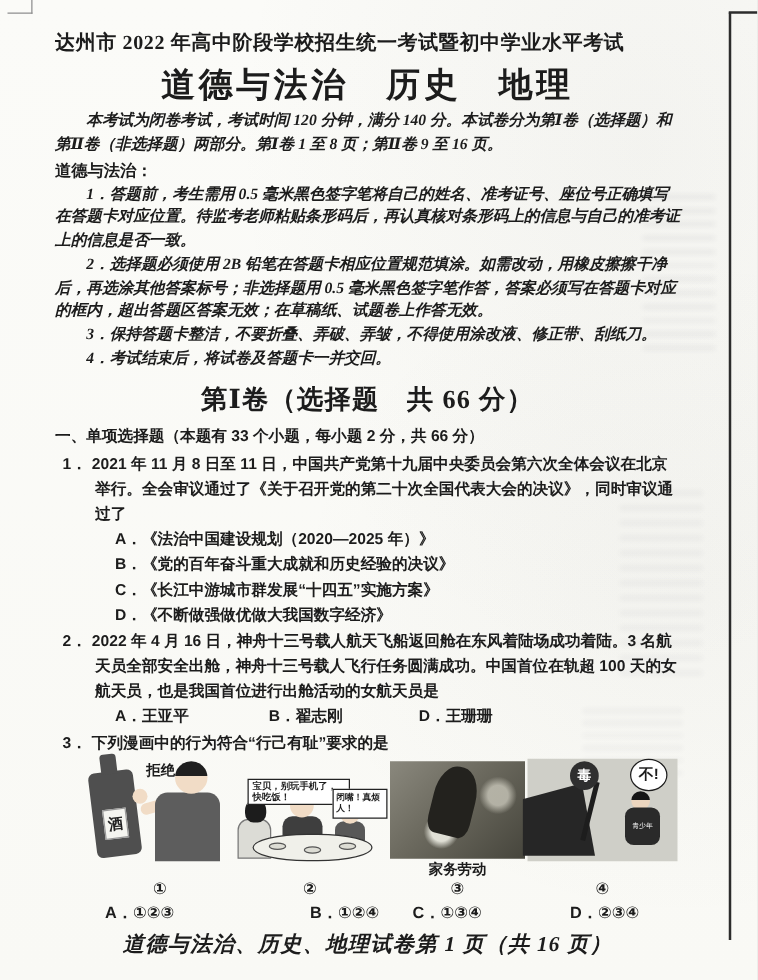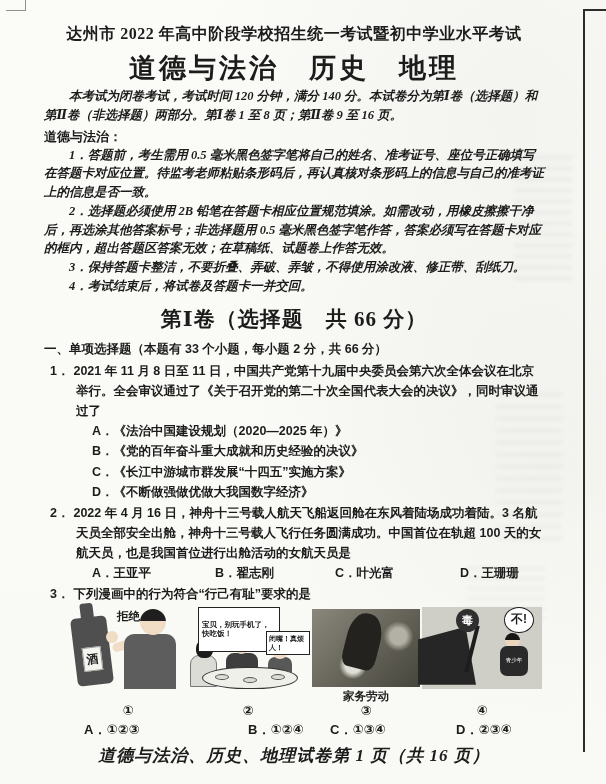--- a/index.html
+++ b/index.html
@@ -33,21 +33,21 @@
     background:repeating-linear-gradient(0deg,#445 0 3px,transparent 3px 11px); }
   .bleed-2 { right:44px; top:390px; width:66px; height:150px;
     background:repeating-linear-gradient(0deg,#445 0 3px,transparent 3px 12px); opacity:0.06; }
   .bleed-3 { right:60px; top:560px; width:80px; height:60px;
     background:repeating-linear-gradient(0deg,#445 0 3px,transparent 3px 10px); opacity:0.05; }
 
   .content { position:absolute; left:44px; top:24px; width:500px; }
   .kai  { font-family:"Liberation Serif","DejaVu Serif",serif; font-style:italic; }
 
   .header-title { font-family:"Liberation Serif","DejaVu Serif",serif;
-    font-weight:700; font-size:16px; text-align:center; letter-spacing:0.5px; }
+    font-weight:700; font-size:16px; text-align:left; letter-spacing:0.5px; }
   .subject-title { font-family:Liberation Serif, serif;
     font-weight:700; font-size:27px; text-align:center; letter-spacing:3px; margin-top:5px; }
   .intro { font-size:12.5px; line-height:1.5; text-indent:2em; margin-top:1px; font-weight:600; }
   .tips-heading { font-weight:700; font-size:13px; margin-top:3px; }
   .tip { font-size:12.5px; line-height:1.5; text-indent:2em; font-weight:600; }
   .section-heading { font-family:"Liberation Serif","DejaVu Serif",serif;
     font-weight:700; font-size:21px; text-align:center; margin:9px 0 8px 0; letter-spacing:1px; }
   .part-heading { font-weight:700; font-size:12.5px; margin-bottom:3px; }
   .q { font-size:12.5px; font-weight:600; line-height:1.6; padding-left:26px; text-indent:-26px; margin-left:6px; }
   .qnum { margin-right:4px; }
@@ -80,22 +80,22 @@
   .refuse-text { position:absolute; left:47px; top:2px; font-size:11.5px; font-weight:700; }
   .boy-head { position:absolute; right:20px; top:2px; width:26px; height:26px; border-radius:50%;
     background:linear-gradient(#1f1f1f 46%, #f1dcc6 46%); }
   .boy-arm { position:absolute; left:42px; top:32px; width:36px; height:9px; background:#f1dcc6;
     border-radius:5px; transform:rotate(-16deg); }
   .boy-hand { position:absolute; left:36px; top:24px; width:12px; height:12px; background:#f1dcc6; border-radius:50%; }
   .boy-body { position:absolute; right:10px; top:27px; width:52px; height:55px; background:#5d5d5d;
     border-radius:10px 10px 0 0; }
 
   
-  .bubble-parent { position:absolute; left:12px; top:0; width:82px; background:#fff;
-    border:1.2px solid #222; padding:12px 3px; font-size:7.5px; font-weight:700; line-height:1.3; }
+  .bubble-parent { position:absolute; left:12px; top:16px; width:82px; background:#fff;
+    border:1.2px solid #222; padding:0 3px; font-size:7.5px; font-weight:700; line-height:1.3; }
   .bubble-child { position:absolute; right:0; top:24px; width:44px; background:#fff;
     border:1.2px solid #222; padding:2px 2px; font-size:7px; font-weight:700; line-height:1.3; }
   .mom-head { position:absolute; left:10px; top:32px; width:17px; height:19px; background:#1c1c1c; border-radius:50% 50% 40% 40%; }
   .mom-body { position:absolute; left:4px; top:48px; width:27px; height:32px; background:#dcdcd6; border-radius:9px 9px 0 0; border:1px solid #777; }
   .dad-head { position:absolute; left:46px; top:28px; width:19px; height:19px; border-radius:50%;
     background:linear-gradient(#1c1c1c 48%, #f1dcc6 48%); }
   .dad-body { position:absolute; left:40px; top:46px; width:32px; height:22px; background:#3e3e3e; border-radius:8px 8px 0 0; }
   .girl-head { position:absolute; right:22px; top:36px; width:16px; height:16px; border-radius:50%;
     background:linear-gradient(#1c1c1c 45%, #f1dcc6 45%); }
   .girl-body { position:absolute; right:18px; top:50px; width:24px; height:16px; background:#585858; border-radius:7px 7px 0 0; }
@@ -164,21 +164,20 @@
       <div class="opt-line">A．《法治中国建设规划（2020—2025 年）》</div>
       <div class="opt-line">B．《党的百年奋斗重大成就和历史经验的决议》</div>
       <div class="opt-line">C．《长江中游城市群发展“十四五”实施方案》</div>
       <div class="opt-line">D．《不断做强做优做大我国数字经济》</div>
     </div>
 
     <div class="q"><span class="qnum">2．</span><span>2022 年 4 月 16 日，神舟十三号载人航天飞船返回舱在东风着陆场成功着陆。3 名航天员全部安全出舱，神舟十三号载人飞行任务圆满成功。中国首位在轨超 100 天的女航天员，也是我国首位进行出舱活动的女航天员是</span></div>
     <div class="opt-row">
       <span class="o1">A．王亚平</span>
       <span class="o2">B．翟志刚</span>
-      <span class="o3">C．叶光富</span>
       <span class="o4">D．王珊珊</span>
     </div>
 
     <div class="q"><span class="qnum">3．</span><span>下列漫画中的行为符合“行己有耻”要求的是</span></div>
 
     <div class="comics">
 
       <div class="panel-wrap">
         <div class="panel p1">
           <div class="bottle">

